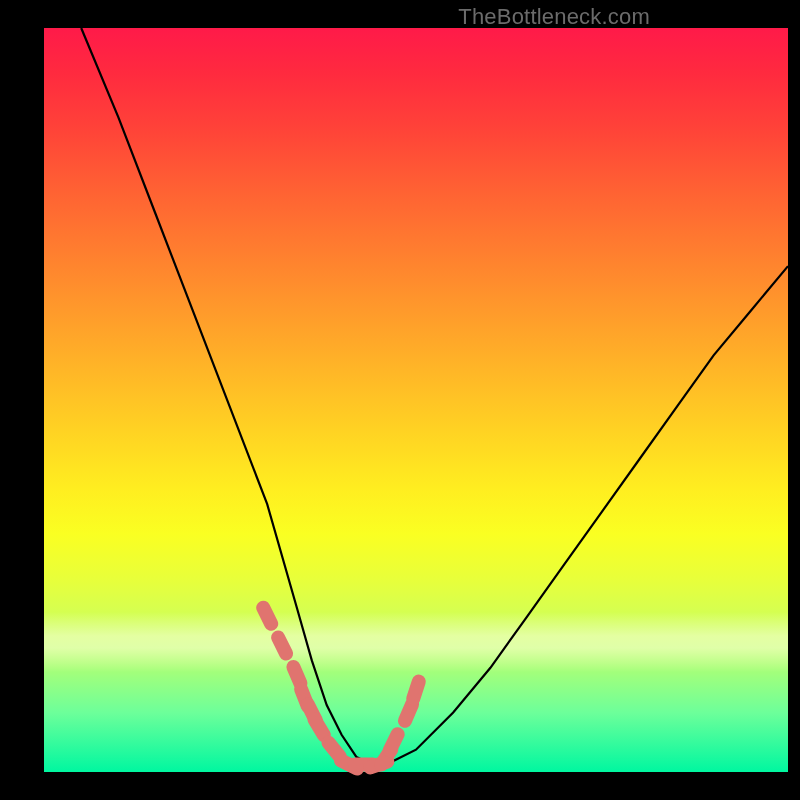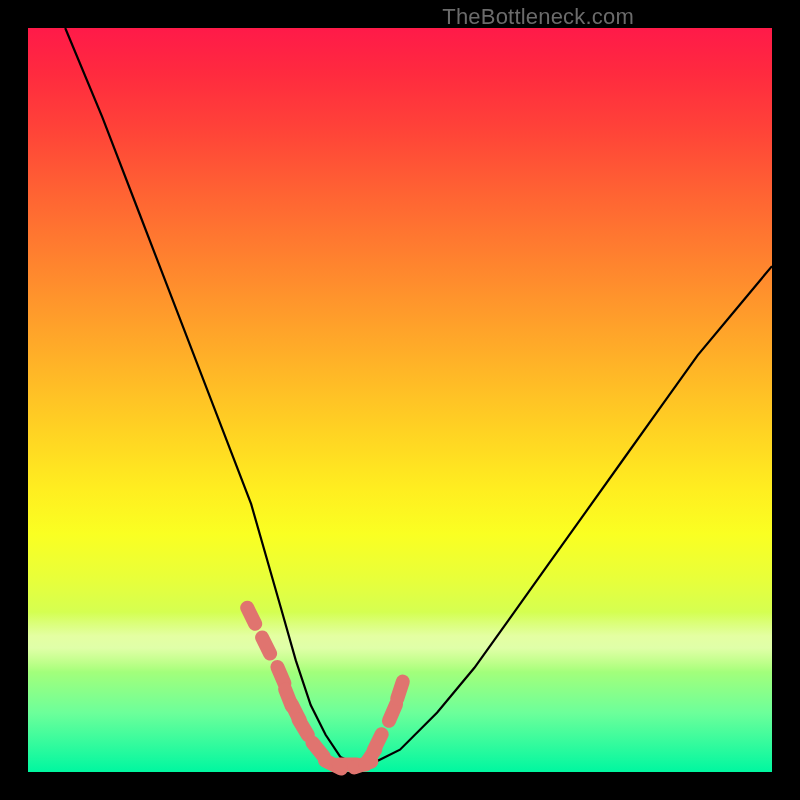--- a/index.html
+++ b/index.html
@@ -7,21 +7,21 @@
     padding: 0;
     width: 800px;
     height: 800px;
     background: #000;
     overflow: hidden;
     font-family: Arial, Helvetica, sans-serif;
   }
   .frame {
     position: absolute;
     top: 0;
-    left: 0;
+    left: 16px;
     width: 644px;
     height: 800px;
     background: #000;
   }
   .plot-area {
     position: absolute;
     top: 28px;
     left: 28px;
     width: 744px;
     height: 744px;

